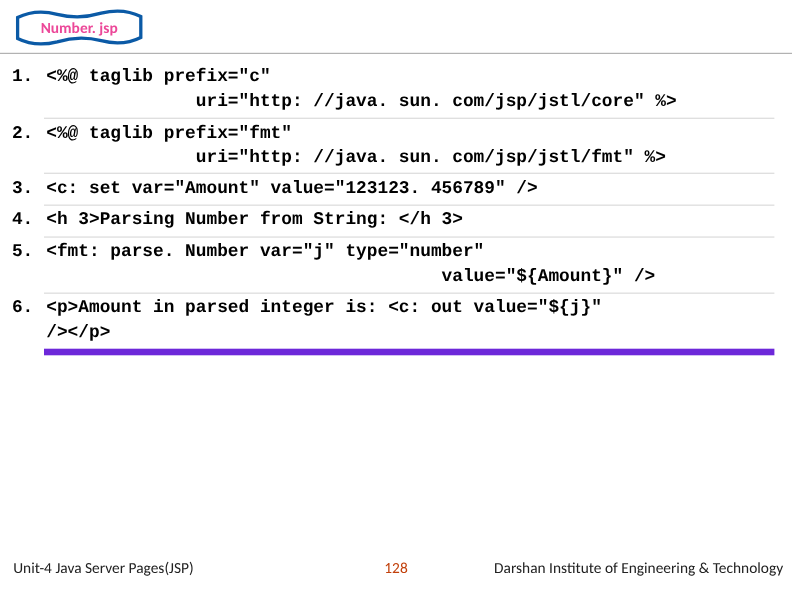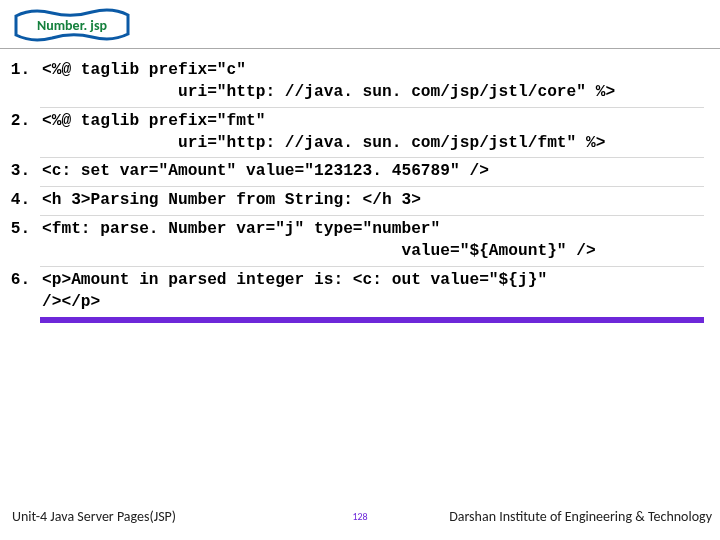--- a/index.html
+++ b/index.html
@@ -37,21 +37,21 @@
     height: 34px;
     display: flex;
     align-items: center;
     justify-content: center;
   }
   .file-badge svg { position:absolute; inset:0; }
   .file-badge .label {
     position: relative;
     font-size: 14px;
     font-weight: 700;
-    color: #15803d;
+    color: #ec4899;
   }
   .code-area {
     padding: 8px 16px 0 16px;
   }
   ol.code {
     margin: 0;
     padding-left: 24px;
     list-style: decimal;
     font-family: "Consolas","Courier New",monospace;
     font-size: 16.2px;
@@ -73,22 +73,22 @@
     align-items: center;
     justify-content: space-between;
     padding: 0 8px 6px 12px;
     font-size: 14px;
     color: #222;
   }
   .footer .center {
     position: absolute;
     left: 50%;
     transform: translateX(-50%);
-    font-size: 10px;
-    color: #6d28d9;
+    font-size: 14px;
+    color: #c2410c;
   }
 </style>
 </head>
 <body>
 
 <div class="slide">
 
   <div class="header">
     <div class="file-badge">
       <svg viewBox="0 0 116 34">

